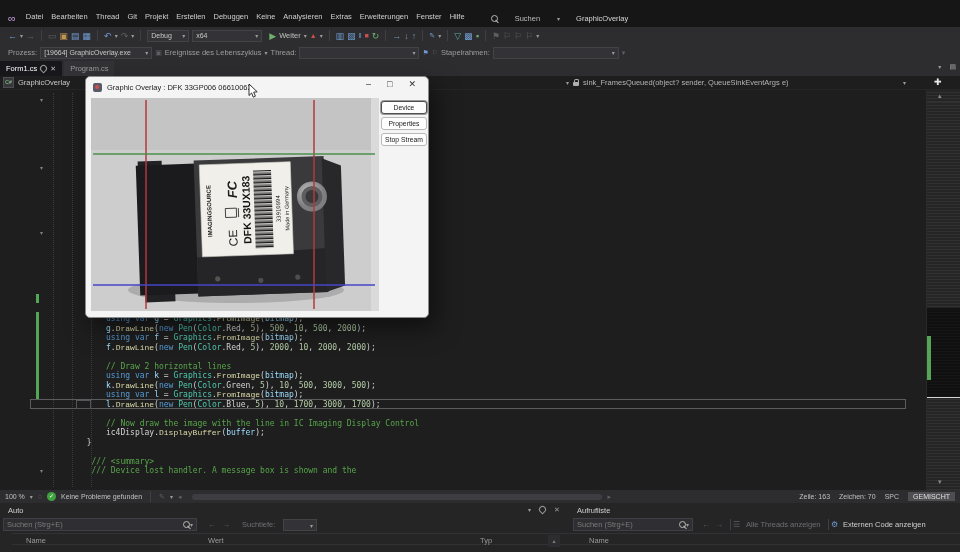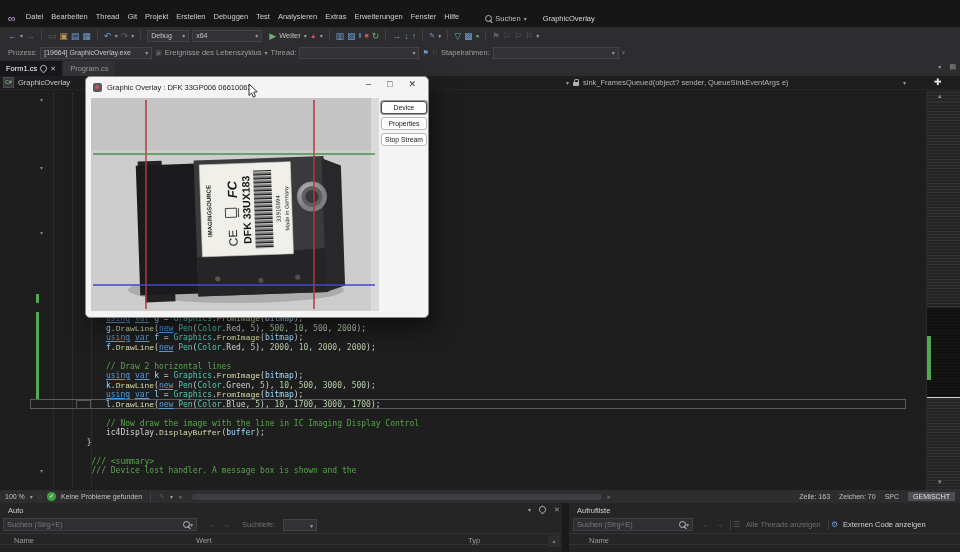--- a/index.html
+++ b/index.html
@@ -4,21 +4,21 @@
 <style>
   html,body{margin:0;padding:0;background:#000;}
   .screen{position:relative;width:960px;height:552px;background:#1e1e1e;overflow:hidden;
           font-family:"Liberation Sans",sans-serif;color:#c8c8c8;font-size:7.5px;}
   
   .menubar{position:absolute;left:0;top:0;width:960px;height:27px;background:#161617;
            display:flex;align-items:flex-end;padding-bottom:4px;box-sizing:border-box;}
   .vslogo{color:#c39fd8;font-size:11px;margin:0 6px 0 8px;line-height:10px;}
   .menu-items{display:flex;}
   .menu-item{padding:2px 4px;color:#cfcfcf;font-size:7.5px;cursor:default;}
-  .menu-search{display:flex;align-items:center;gap:3px;margin-left:22px;color:#bdbdbd;}
+  .menu-search{display:flex;align-items:center;gap:17px;margin-left:22px;color:#bdbdbd;}
   .mb-solution{margin-left:16px;color:#d8d8d8;}
   .mag{width:5px;height:5px;border:1px solid #b8b8b8;border-radius:50%;position:relative;display:inline-block;}
   .mag::after{content:"";position:absolute;width:4px;height:1px;background:#b8b8b8;transform:rotate(45deg);left:3px;top:5px;}
   .chev{color:#9a9a9a;font-size:6px;}
   
   .toolbar{position:absolute;left:0;width:960px;height:17px;background:#2d2d30;display:flex;align-items:center;gap:3px;padding-left:8px;box-sizing:border-box;}
   .tb1{top:27px;} .tb2{top:44px;}
   .ic{font-size:9px;line-height:10px;display:inline-block;}
   .ic.sm{font-size:7px;}
   .blue{color:#6e9bd1;} .gray{color:#5f5f63;} .yellow{color:#c09553;} .green{color:#6fae6f;}
@@ -46,41 +46,41 @@
   .bc-chev2{position:absolute;left:903px;color:#9a9a9a;font-size:6px;}
   
   .editor{position:absolute;left:0;top:90px;width:926px;height:400px;background:#1e1e1e;overflow:hidden;}
   .guide{position:absolute;top:3px;height:394px;width:0;border-left:1px dotted #3a3a3c;}
   .fold{position:absolute;left:40px;color:#7e7e82;font-size:6px;}
   .changebar{position:absolute;left:36px;width:3px;background:#53a653;}
   .curline{position:absolute;left:30px;top:309px;width:876px;height:10px;border:1px solid #5c5c60;box-sizing:border-box;}
   .curgutter{position:absolute;left:76px;top:310px;width:15px;height:9px;border:1px solid #55555a;box-sizing:border-box;}
   #code-lines{position:absolute;left:53px;top:224px;}
   .code-line{height:9.5px;line-height:9.5px;white-space:pre;font-family:"DejaVu Sans Mono",monospace;font-size:8px;color:#d4d4d4;}
-  .k{color:#569cd6;text-decoration:underline;} .t{color:#4ec9b0;} .m{color:#dcdcaa;font-family:Liberation Mono, monospace;} .v{color:#9cdcfe;}
+  .k{color:#569cd6;} .t{color:#4ec9b0;} .m{color:#dcdcaa;font-family:Liberation Mono, monospace;} .v{color:#9cdcfe;}
   .n{color:#b5cea8;} .c{color:#57a64a;} .p{color:#d4d4d4;}
   
   .minimap{position:absolute;left:926px;top:90px;width:34px;height:400px;background:#252526;
            background-image:repeating-linear-gradient(rgba(255,255,255,0.055) 0 1px,transparent 1px 3px);
            background-position:0 12px;border-left:1px solid #2a2a2b;box-sizing:border-box;}
   .mini-viewport{position:absolute;left:0;top:218px;width:34px;height:90px;background:rgba(0,0,0,0.55);
                  border-bottom:1px solid #d6d6d6;box-sizing:border-box;}
   .mini-green{position:absolute;left:0;top:28px;width:4px;height:44px;background:#53a653;}
   .mini-arrow{position:absolute;left:11px;color:#8a8a8a;font-size:7px;}
   
   .edstatus{position:absolute;left:0;top:490px;width:960px;height:13px;background:#2d2d30;
             display:flex;align-items:center;gap:5px;padding:0 5px;box-sizing:border-box;font-size:7px;color:#c0c0c0;}
   .okc{width:9px;height:9px;border-radius:50%;background:#3fa23f;color:#fff;font-size:6px;line-height:9px;text-align:center;}
   .hthumb{width:410px;height:6px;background:#3e3e42;border-radius:3px;margin-left:6px;}
   .ed-right{margin-left:auto;display:flex;align-items:center;gap:9px;}
   .mode-badge{background:#4d4d52;color:#e0e0e0;padding:1px 5px;}
   
   .panels{position:absolute;left:0;top:503px;width:960px;height:49px;background:#1a1a1b;}
   .panel{position:absolute;top:0;height:49px;background:#252526;}
-  .panel-l{left:0;width:562px;} .panel-r{left:569px;width:391px;}
+  .panel-l{left:0;width:562px;padding-left:12px;} .panel-r{left:569px;width:391px;}
   .ptitle{position:absolute;left:8px;top:3px;color:#d0d0d0;}
   .pctrl{position:absolute;top:3px;display:flex;gap:8px;color:#9a9a9a;}
   .searchbox{position:absolute;top:15px;height:13px;background:#2f2f33;border:1px solid #3f3f46;
              display:flex;align-items:center;box-sizing:border-box;padding:0 3px;color:#7a7a7a;}
   .searchbox .ph{flex:1;}
   .parrow{position:absolute;top:17px;color:#5d5d61;font-size:8px;}
   .pheader{position:absolute;top:30px;height:12px;border-top:1px solid #323236;border-bottom:1px solid #323236;width:100%;box-sizing:border-box;color:#9a9a9a;}
   .pbody{position:absolute;top:42px;bottom:0;width:100%;background:#242425;}
   .pinicon{width:5px;height:5px;border:1px solid #9a9a9a;border-radius:50% 50% 50% 0;transform:rotate(-45deg);display:inline-block;}
   .scrollup{position:absolute;left:548px;top:32px;width:12px;height:12px;background:#2d2d30;color:#7e7e82;font-size:6px;text-align:center;line-height:12px;}
@@ -108,21 +108,21 @@
   <div class="menubar">
     <span class="vslogo">∞</span>
     <div class="menu-items" id="menu-items">
         <span class="menu-item">Datei</span>
         <span class="menu-item">Bearbeiten</span>
         <span class="menu-item">Thread</span>
         <span class="menu-item">Git</span>
         <span class="menu-item">Projekt</span>
         <span class="menu-item">Erstellen</span>
         <span class="menu-item">Debuggen</span>
-        <span class="menu-item">Test</span>
+        <span class="menu-item">Keine</span>
         <span class="menu-item">Analysieren</span>
         <span class="menu-item">Extras</span>
         <span class="menu-item">Erweiterungen</span>
         <span class="menu-item">Fenster</span>
         <span class="menu-item">Hilfe</span>
       </div>
     <div class="menu-search">
       <span class="mag"></span>
       <span>Suchen</span>
       <span class="chev">▾</span>

